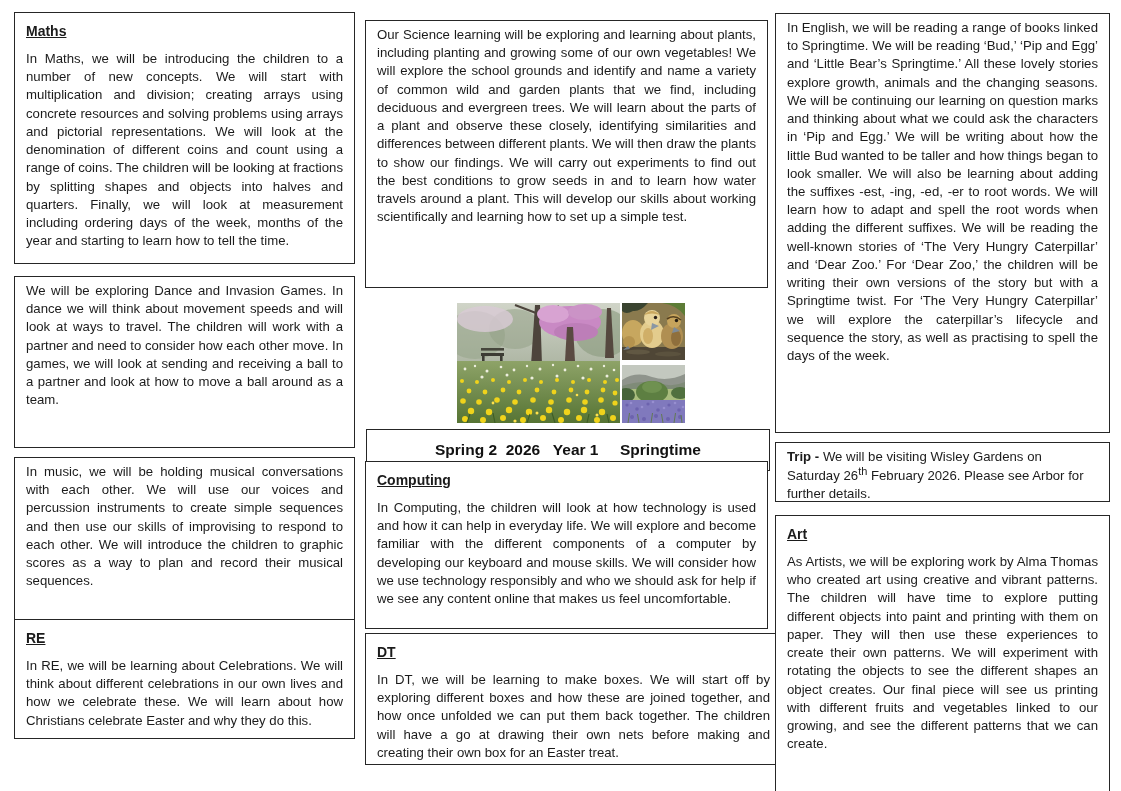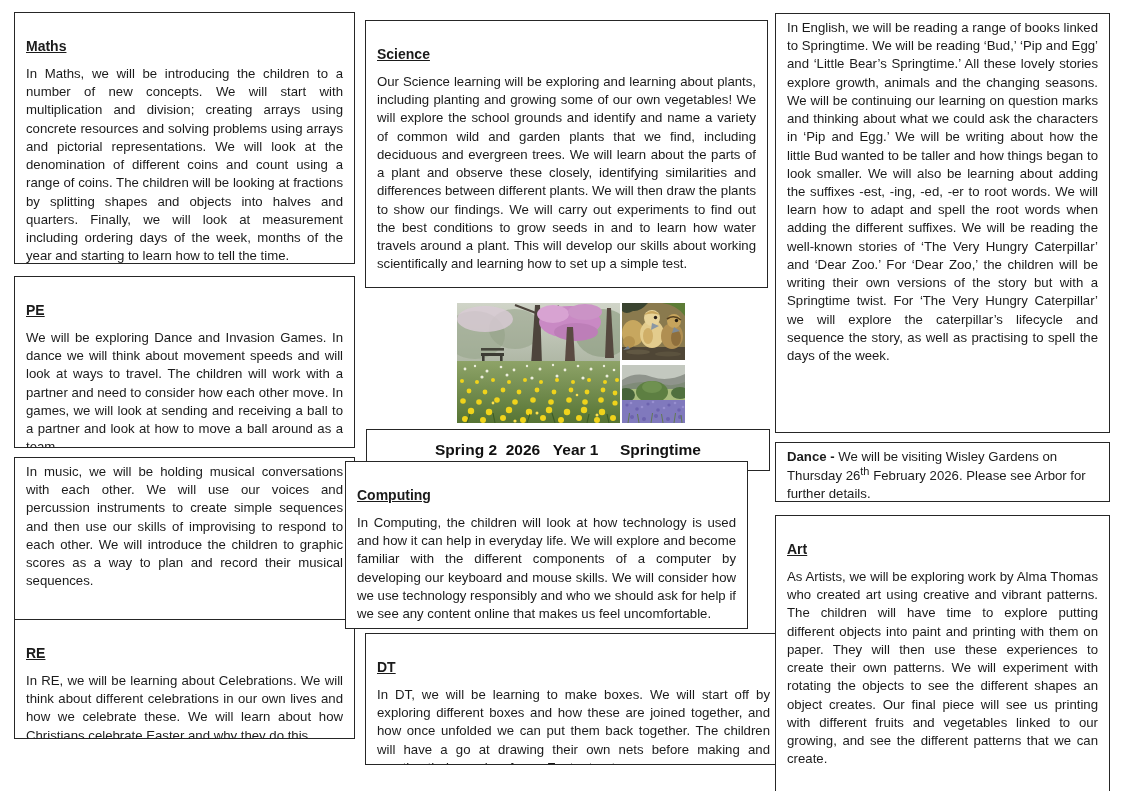--- a/index.html
+++ b/index.html
@@ -9,33 +9,33 @@
     background: #ffffff; color: #1b1b1b;
     font-family: "Liberation Sans", "DejaVu Sans", sans-serif;
   }
   .box {
     position: absolute; background: #ffffff;
     border: 1.6px solid #262626;
     padding: 5px 11px; overflow: hidden;
   }
   .box h2 {
     font-size: 14px; font-weight: 700; text-decoration: underline;
-    margin: 20px 0 11px 0;
+    margin: 5px 0 11px 0;
   }
   .box p {
     margin: 0; font-size: 13.2px; line-height: 1.38; text-align: justify;
   }
   
   #box-maths    { left: 14px;  top: 12px;  width: 341px; height: 252px; }
   #box-pe       { left: 14px;  top: 276px; width: 341px; height: 172px; }
   #box-music    { left: 14px;  top: 457px; width: 341px; height: 180px; }
   #box-re       { left: 14px;  top: 619px; width: 341px; height: 120px; }
   
   #box-science  { left: 365px; top: 20px;  width: 403px; height: 268px; }
-  #box-computing{ left: 345px; top: 461px; width: 403px; height: 168px; }
+  #box-computing{ left: 365px; top: 461px; width: 403px; height: 168px; }
   #box-dt       { left: 365px; top: 633px; width: 417px; height: 132px; }
   
   #box-english  { left: 775px; top: 13px;  width: 335px; height: 420px; }
   #box-trip     { left: 775px; top: 442px; width: 335px; height: 60px;  }
   #box-art      { left: 775px; top: 515px; width: 335px; height: 312px; }
   #box-trip p { text-align: left; line-height: 1.42; }
   #box-trip sup { font-size: 11px; line-height: 0; }
   #box-trip .bold { font-weight: 700; }
 
   #banner {
@@ -51,35 +51,33 @@
 </style>
 </head>
 <body>
 
 <section class="box" id="box-maths">
   <h2>Maths</h2>
   <p>In Maths, we will be introducing the children to a number of new concepts. We will start with multiplication and division; creating arrays using concrete resources and solving problems using arrays and pictorial representations. We will look at the denomination of different coins and count using a range of coins. The children will be looking at fractions by splitting shapes and objects into halves and quarters. Finally, we will look at measurement including ordering days of the week, months of the year and starting to learn how to tell the time.</p>
 </section>
 
 <section class="box" id="box-pe">
-  <h2>PE</h2>
   <p>We will be exploring Dance and Invasion Games. In dance we will think about movement speeds and will look at ways to travel. The children will work with a partner and need to consider how each other move. In games, we will look at sending and receiving a ball to a partner and look at how to move a ball around as a team.</p>
 </section>
 
 <section class="box" id="box-music">
   <p>In music, we will be holding musical conversations with each other. We will use our voices and percussion instruments to create simple sequences and then use our skills of improvising to respond to each other. We will introduce the children to graphic scores as a way to plan and record their musical sequences.</p>
 </section>
 
 <section class="box" id="box-re">
   <h2>RE</h2>
   <p>In RE, we will be learning about Celebrations. We will think about different celebrations in our own lives and how we celebrate these. We will learn about how Christians celebrate Easter and why they do this.</p>
 </section>
 
 <section class="box" id="box-science">
-  <h2>Science</h2>
   <p>Our Science learning will be exploring and learning about plants, including planting and growing some of our own vegetables! We will explore the school grounds and identify and name a variety of common wild and garden plants that we find, including deciduous and evergreen trees. We will learn about the parts of a plant and observe these closely, identifying similarities and differences between different plants. We will then draw the plants to show our findings. We will carry out experiments to find out the best conditions to grow seeds in and to learn how water travels around a plant. This will develop our skills about working scientifically and learning how to set up a simple test.</p>
 </section>
 
 <div id="collage">
   <svg width="163" height="120" viewBox="0 0 163 120" preserveAspectRatio="none" role="img" aria-label="Spring park with pink blossom trees, a bench and a field of daffodils">
     <defs>
       <linearGradient id="sky" x1="0" y1="0" x2="0" y2="1">
         <stop offset="0" stop-color="#d0d4c8"></stop>
           <stop offset="1" stop-color="#a8b19e"></stop>
       </linearGradient>
@@ -273,19 +271,19 @@
 <section class="box" id="box-dt">
   <h2>DT</h2>
   <p>In DT, we will be learning to make boxes. We will start off by exploring different boxes and how these are joined together, and how once unfolded we can put them back together. The children will have a go at drawing their own nets before making and creating their own box for an Easter treat.</p>
 </section>
 
 <section class="box" id="box-english">
   <p>In English, we will be reading a range of books linked to Springtime. We will be reading ‘Bud,’ ‘Pip and Egg’ and ‘Little Bear’s Springtime.’ All these lovely stories explore growth, animals and the changing seasons. We will be continuing our learning on question marks and thinking about what we could ask the characters in ‘Pip and Egg.’ We will be writing about how the little Bud wanted to be taller and how things began to look smaller. We will also be learning about adding the suffixes -est, -ing, -ed, -er to root words. We will learn how to adapt and spell the root words when adding the different suffixes.  We will be reading the well-known stories of ‘The Very Hungry Caterpillar’ and ‘Dear Zoo.’ For ‘Dear Zoo,’ the children will be writing their own versions of the story but with a Springtime twist. For ‘The Very Hungry Caterpillar’ we will explore the caterpillar’s lifecycle and sequence the story, as well as practising to spell the days of the week.</p>
 </section>
 
 <section class="box" id="box-trip">
-  <p><span class="bold">Dance - </span><span>We will be visiting Wisley Gardens on Thursday 26</span><sup>th</sup><span> February 2026. Please see Arbor for further details.</span></p>
+  <p><span class="bold">Trip - </span><span>We will be visiting Wisley Gardens on Saturday 26</span><sup>th</sup><span> February 2026. Please see Arbor for further details.</span></p>
 </section>
 
 <section class="box" id="box-art">
   <h2>Art</h2>
   <p>As Artists, we will be exploring work by Alma Thomas who created art using creative and vibrant patterns. The children will have time to explore putting different objects into paint and printing with them on paper. They will then use these experiences to create their own patterns. We will experiment with rotating the objects to see the different shapes an object creates. Our final piece will see us printing with different fruits and vegetables linked to our growing, and see the different patterns that we can create.</p>
 </section>
 
 </body></html>

